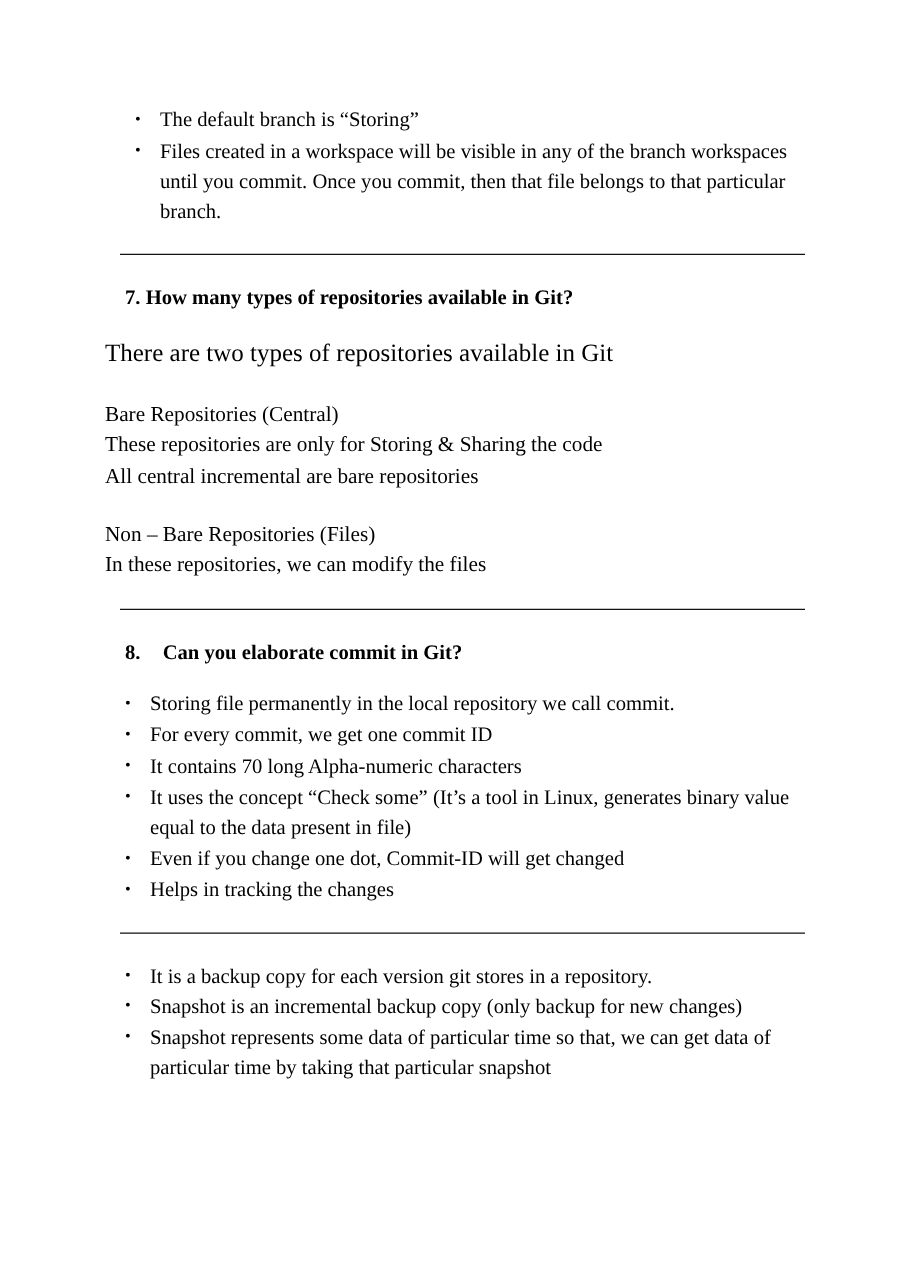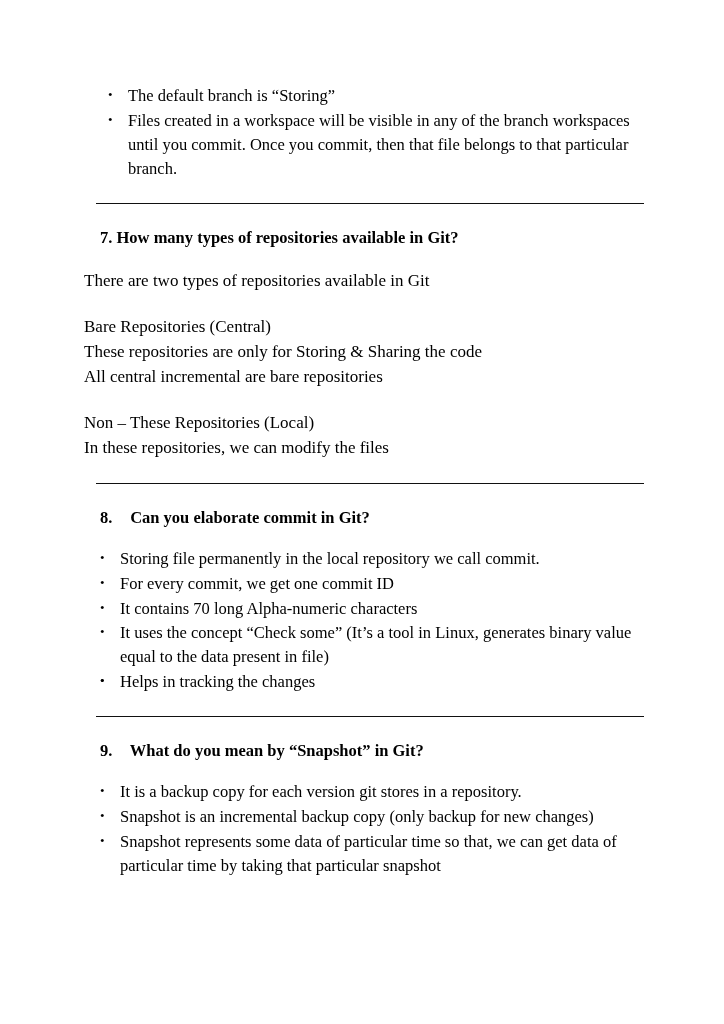--- a/index.html
+++ b/index.html
@@ -57,21 +57,21 @@
     line-height: 1.4;
     margin: 0 0 0 16px;
   }
   .q-heading .num {
     display: inline-block;
   }
   .q-heading .num.wide {
     min-width: 26px;
   }
   .para {
-    font-size: 17px;
+    font-size: 20px;
     line-height: 1.45;
     margin: 20px 0 12px 0;
   }
   .sub-head {
     font-weight: normal;
     font-size: 17px;
     line-height: 1.45;
     margin: 22px 0 0 0;
   }
   .sub-line {
@@ -104,21 +104,21 @@
     <span class="num">7.</span>
     <span>How many types of repositories available in Git?</span>
   </div>
 
   <p class="para">There are two types of repositories available in Git</p>
 
   <p class="sub-head">Bare Repositories (Central)</p>
   <p class="sub-line">These repositories are only for Storing &amp; Sharing the code</p>
   <p class="sub-line">All central incremental are bare repositories</p>
 
-  <p class="sub-head">Non – These Repositories (Local)</p>
+  <p class="sub-head">Non – Bare Repositories (Files)</p>
   <p class="sub-line">In these repositories, we can modify the files</p>
 
   <hr class="rule">
 
   <div class="q-heading">
     <span class="num wide">8.</span>
     <span>Can you elaborate commit in Git?</span>
   </div>
 
   <ul class="bullet-list list-block">
@@ -133,33 +133,30 @@
     <li>
       <span class="bullet">•</span>
       <span>It contains 70 long Alpha-numeric characters</span>
     </li>
     <li>
       <span class="bullet">•</span>
       <span>It uses the concept “Check some” (It’s a tool in Linux, generates binary value equal to the data present in file)</span>
     </li>
     <li>
       <span class="bullet">•</span>
+      <span>Even if you change one dot, Commit-ID will get changed</span>
     </li>
     <li>
       <span class="bullet">•</span>
       <span>Helps in tracking the changes</span>
     </li>
   </ul>
 
   <hr class="rule">
 
-  <div class="q-heading">
-    <span class="num wide">9.</span>
-    <span>What do you mean by “Snapshot” in Git?</span>
-  </div>
 
   <ul class="bullet-list list-block">
     <li>
       <span class="bullet">•</span>
       <span>It is a backup copy for each version git stores in a repository.</span>
     </li>
     <li>
       <span class="bullet">•</span>
       <span>Snapshot is an incremental backup copy (only backup for new changes)</span>
     </li>

